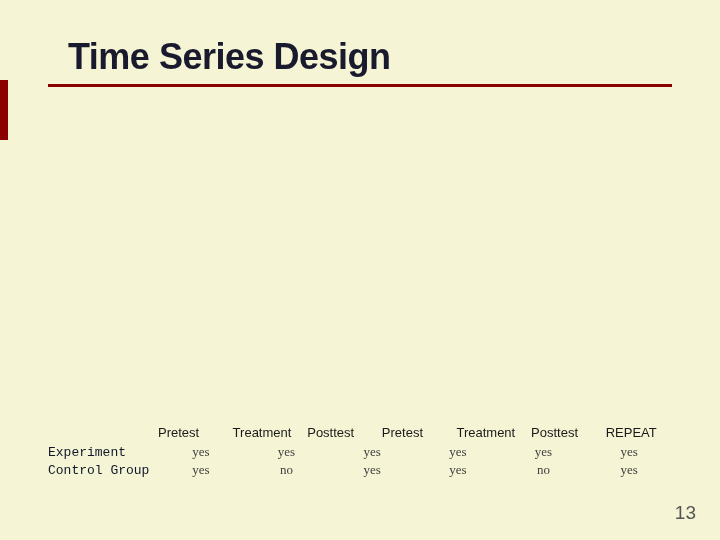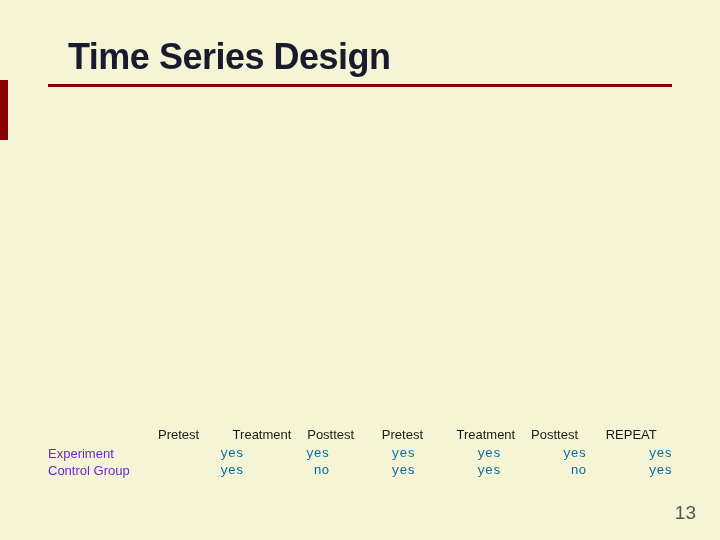--- a/index.html
+++ b/index.html
@@ -104,32 +104,32 @@
     }
 
     .table-data-row {
       display: flex;
       align-items: center;
       margin-bottom: 2px;
     }
 
     .row-label {
       font-size: 13px;
-      color: #6d28d9;
-      font-family: Liberation Sans, sans-serif;
+      color: #0f172a;
+      font-family: Liberation Mono, monospace;
       width: 110px;
       flex-shrink: 0;
     }
 
     .row-cell {
       font-size: 13px;
-      color: #0369a1;
-      font-family: Liberation Mono, monospace;
+      color: #404040;
+      font-family: Liberation Serif, serif;
       width: 90px;
-      text-align: right;
+      text-align: center;
     }
 
     .page-number {
       position: absolute;
       bottom: 16px;
       right: 24px;
       font-size: 19px;
       color: #555;
       font-family: 'Arial', sans-serif;
     }

